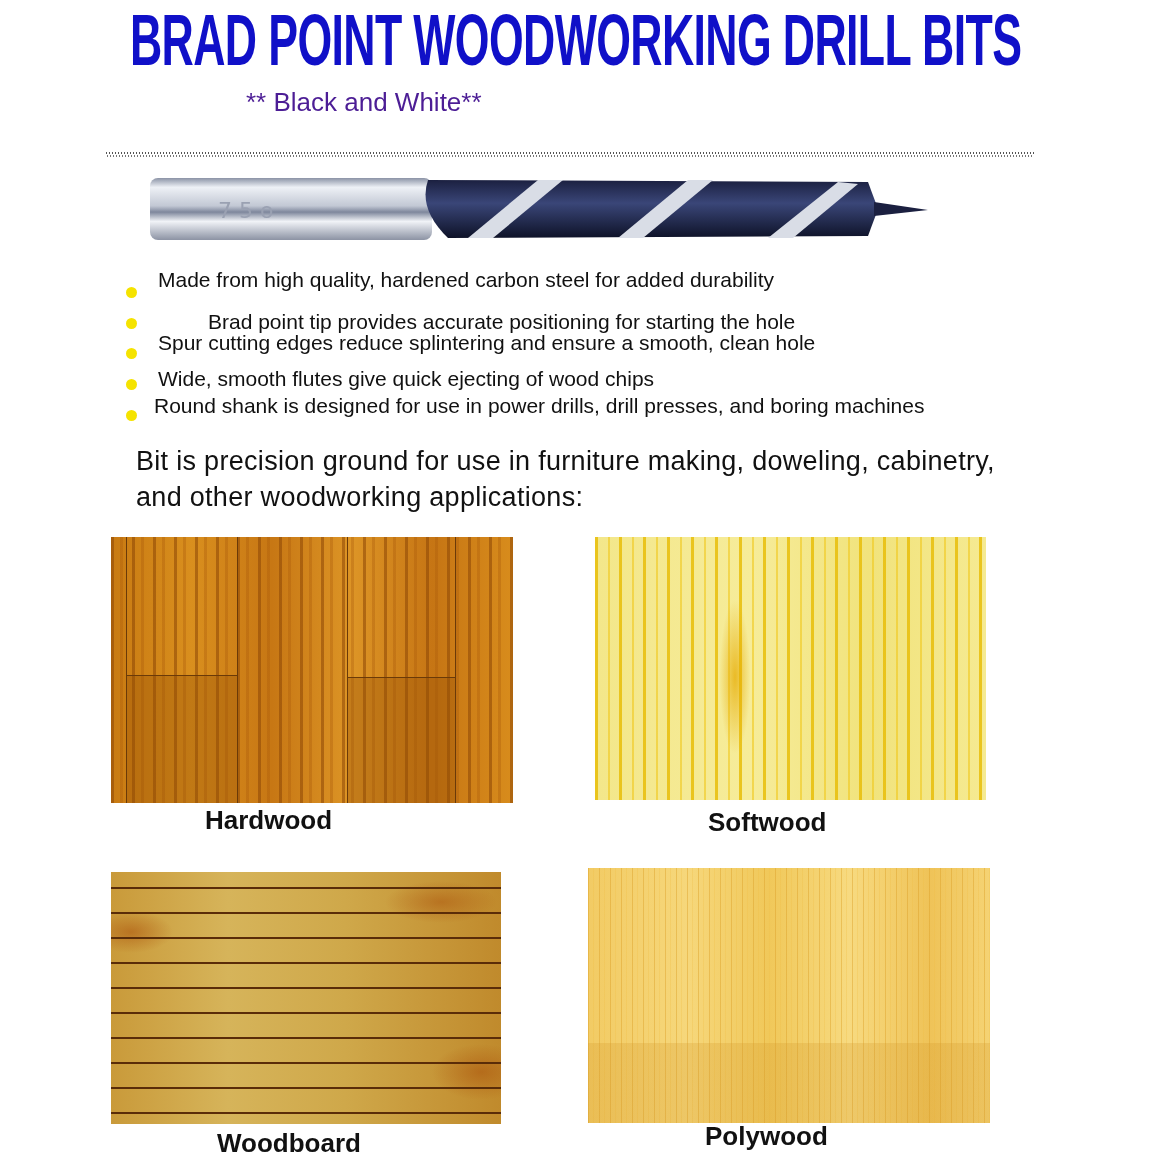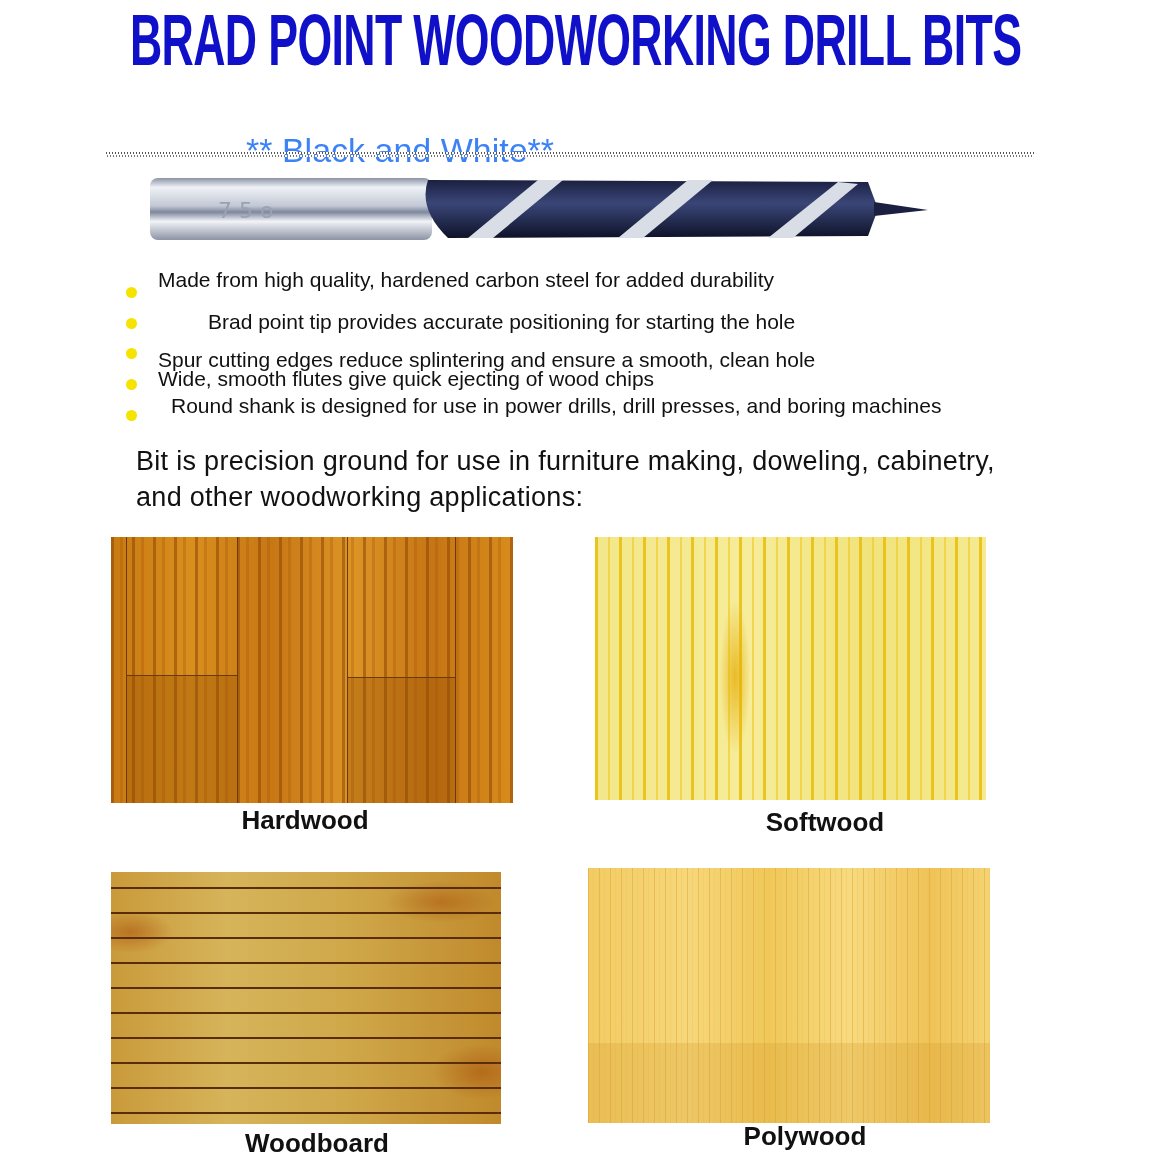--- a/index.html
+++ b/index.html
@@ -4,34 +4,34 @@
 <style>
   html, body { margin: 0; padding: 0; background: #ffffff; }
   body { width: 1156px; height: 1156px; position: relative; overflow: hidden; font-family: "Liberation Sans", sans-serif; }
   .abs { position: absolute; }
   .title {
     left: 130px; top: 0px; width: 840px; height: 80px;
     color: #1010c8; font-family: "Liberation Sans", sans-serif; font-weight: 700;
     font-size: 72px; line-height: 80px; white-space: nowrap;
     transform: scaleX(0.62); transform-origin: left top; letter-spacing: -1px;
   }
-  .subtitle { left: 246px; top: 84px; color: #3b82f6; font-size: 34px; line-height: 36px; white-space: nowrap; margin-top: 48px; }
+  .subtitle { left: 246px; top: 84px; color: #4c1d95; font-size: 26px; line-height: 36px; white-space: nowrap; }
   .divider {
     left: 106px; top: 152px; width: 928px; height: 5px;
     background-image: repeating-linear-gradient(90deg, #555 0 1px, #fff 1px 3px),
                       repeating-linear-gradient(90deg, #fff 0 1px, #777 1px 2px, #fff 2px 3px);
     background-size: 100% 2px, 100% 2px; background-repeat: no-repeat; background-position: 0 0, 0 3px;
   }
   .drill { left: 148px; top: 174px; width: 790px; height: 70px; }
   .bullets { left: 120px; top: 268px; width: 960px; }
   .bullet { position: absolute; left: 0; white-space: nowrap; color: #111; font-family: Liberation Sans, sans-serif; font-size: 21px; }
   .dot { position: absolute; width: 11px; height: 11px; border-radius: 50%; background: #f5e300; }
   .intro { left: 136px; top: 443px; width: 900px; color: #111; font-weight: 400; font-size: 27px; line-height: 36px; letter-spacing: 0.3px; }
   .swatch { position: absolute; overflow: hidden; }
-  .caption { position: absolute; color: #111; font-weight: 700; font-size: 26px; text-align: center; white-space: nowrap; }
+  .caption { position: absolute; color: #111; font-weight: 700; font-size: 26px; white-space: nowrap; }
 
   
   .hardwood {
     left: 111px; top: 537px; width: 402px; height: 266px;
     background:
       linear-gradient(90deg, transparent 0 15px, #6b3a08 15px 16px, transparent 16px 126px, #6b3a08 126px 127px, transparent 127px 236px, #6b3a08 236px 237px, transparent 237px 344px, #6b3a08 344px 345px, transparent 345px 448px, #6b3a08 448px 449px, transparent 449px),
       repeating-linear-gradient(90deg, rgba(140,70,5,0.55) 0 3px, rgba(230,150,30,0.0) 3px 9px, rgba(170,90,10,0.35) 9px 12px, rgba(0,0,0,0) 12px 21px),
       linear-gradient(90deg, #c87a12, #d98f1e 20%, #c77714 40%, #dd9526 60%, #c67514 80%, #d88c1c);
   }
   .hardwood .seg { position: absolute; background: rgba(150,80,5,0.35); border-top: 1px solid #6b3a08; }
@@ -93,37 +93,37 @@
 </svg>
 
 <div class="abs bullets">
   <div class="dot" style="left:6px;top:19px;"></div>
   <div class="bullet" style="left:38px;top:0px;">Made from high quality, hardened carbon steel for added durability</div>
 
   <div class="dot" style="left:6px;top:50px;"></div>
   <div class="bullet" style="left:42px;top:42px;margin-left:46px;">Brad point tip provides accurate positioning for starting the hole</div>
 
   <div class="dot" style="left:6px;top:80px;"></div>
-  <div class="bullet" style="left:38px;top:80px;">Spur cutting edges reduce splintering and ensure a smooth, clean hole</div>
+  <div class="bullet" style="left:38px;top:63px;">Spur cutting edges reduce splintering and ensure a smooth, clean hole</div>
 
   <div class="dot" style="left:6px;top:111px;"></div>
   <div class="bullet" style="left:38px;top:99px;text-align:right;">Wide, smooth flutes give quick ejecting of wood chips</div>
 
   <div class="dot" style="left:6px;top:142px;"></div>
-  <div class="bullet" style="left:51px;top:126px;">Round shank is designed for use in power drills, drill presses, and boring machines</div>
+  <div class="bullet" style="left:34px;top:126px;">Round shank is designed for use in power drills, drill presses, and boring machines</div>
 </div>
 
 <div class="abs intro">Bit is precision ground for use in furniture making, doweling, cabinetry, and other woodworking applications:</div>
 
 <div class="swatch hardwood">
   <div class="seg" style="left:16px;top:138px;width:110px;height:128px;"></div>
   <div class="seg" style="left:237px;top:140px;width:107px;height:126px;"></div>
 </div>
 <div class="caption" style="left:205px;top:805px;width:200px;">Hardwood</div>
 
 <div class="swatch softwood"></div>
-<div class="caption" style="left:725px;top:807px;width:200px;">Softwood</div>
+<div class="caption" style="left:708px;top:807px;width:200px;">Softwood</div>
 
 <div class="swatch woodboard"></div>
 <div class="caption" style="left:217px;top:1128px;width:200px;">Woodboard</div>
 
 <div class="swatch polywood"></div>
 <div class="caption" style="left:705px;top:1121px;width:200px;">Polywood</div>
 
 </body></html>

